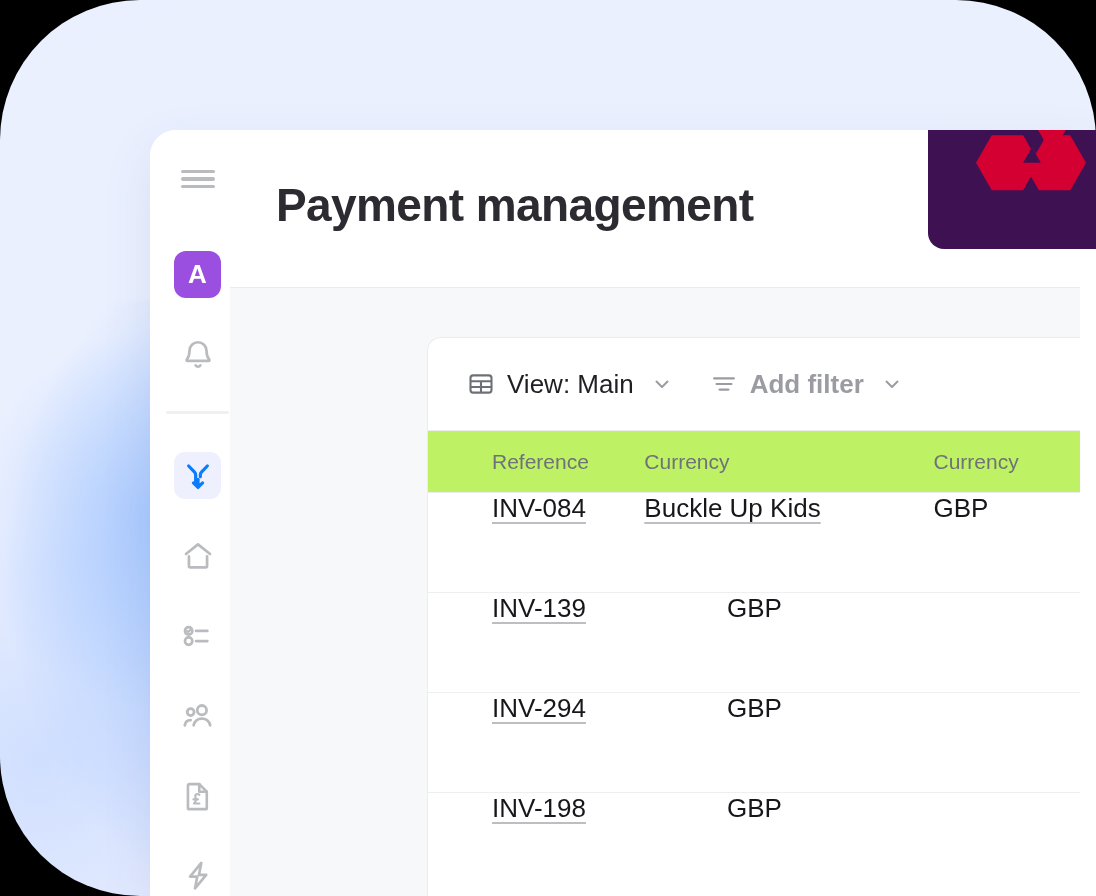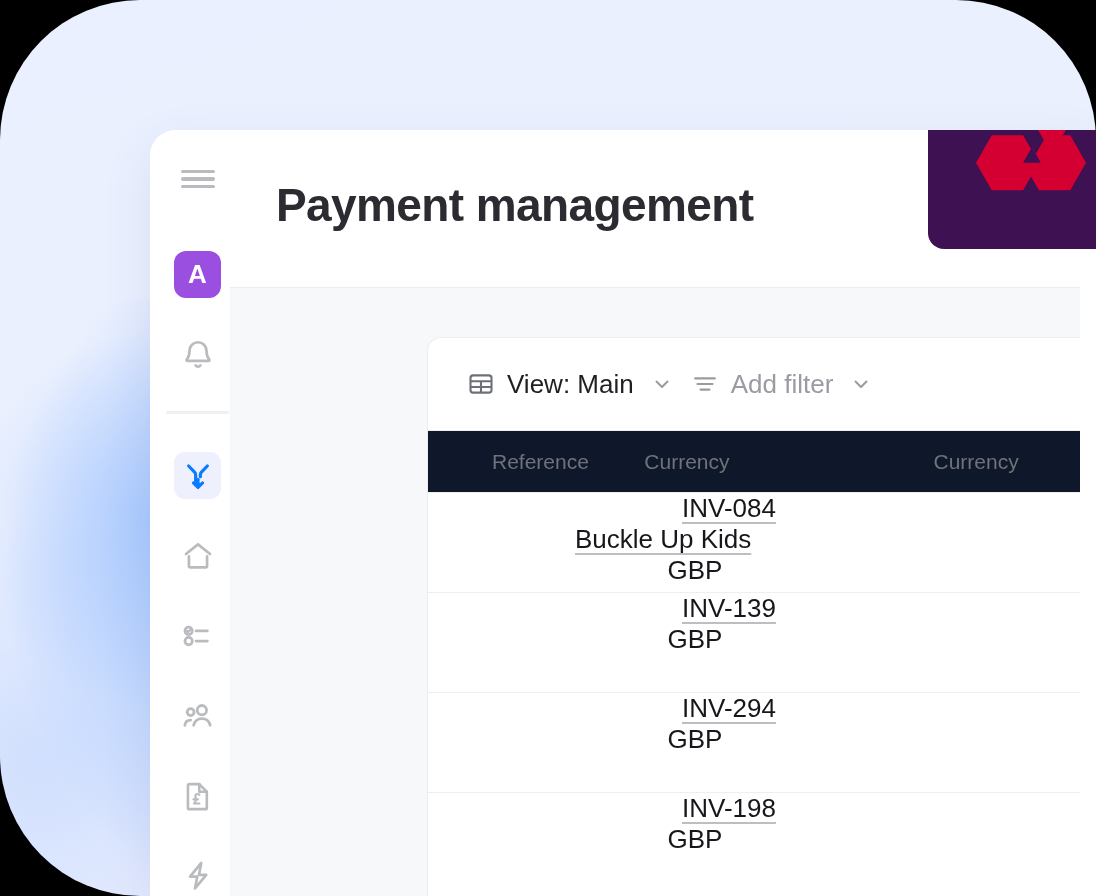--- a/index.html
+++ b/index.html
@@ -134,54 +134,53 @@
     background: #ffffff;
     border-radius: 14px 0 0 0;
     border-left: 1px solid #ededef;
     border-top: 1px solid #ededef;
     overflow: hidden;
   }
   .toolbar {
     height: 92px;
     display: flex; align-items: center;
     padding-left: 39px;
-    gap: 17px;
+    gap: 36px;
   }
   .tool {
     display: flex; align-items: center; gap: 12px;
     cursor: pointer; white-space: nowrap;
   }
   .tool .label { font-size: 26px; color: #1f1f24; }
-  .tool.muted .label { color: #9a9ca2; }
+  .tool.muted .label { color: #9a9ca2; font-weight: bold; }
   .tool svg { display: block; flex: none; }
   .chev { margin-left: 4px; }
 
   .thead {
     display: flex;
     height: 63px;
-    background: #0f172a;
+    background: #bef264;
     border-top: 1px solid #eceded;
     border-bottom: 1px solid #eceded;
     align-items: center;
   }
   .th {
     font-size: 21px;
     color: #6f7278;
     white-space: nowrap;
   }
   .col-ref   { width: 272px; padding-left: 64px; }
   .col-cust  { width: 358px; }
   .col-curr  { width: 200px; margin-left: 27px; }
 
   .trow {
     display: flex;
-    align-items: center;
+    align-items: flex-start;
     height: 100px;
     border-bottom: 1px solid #eef0f0;
-    flex-direction: column;
   }
   .trow:last-child { border-bottom: none; }
   .cell { font-size: 26px; color: #17171b; white-space: nowrap; }
   .cell a {
     color: #17171b;
     text-decoration: underline;
     text-decoration-color: #bdbec1;
     text-underline-offset: 5px;
     text-decoration-thickness: 2px;
     cursor: pointer;

